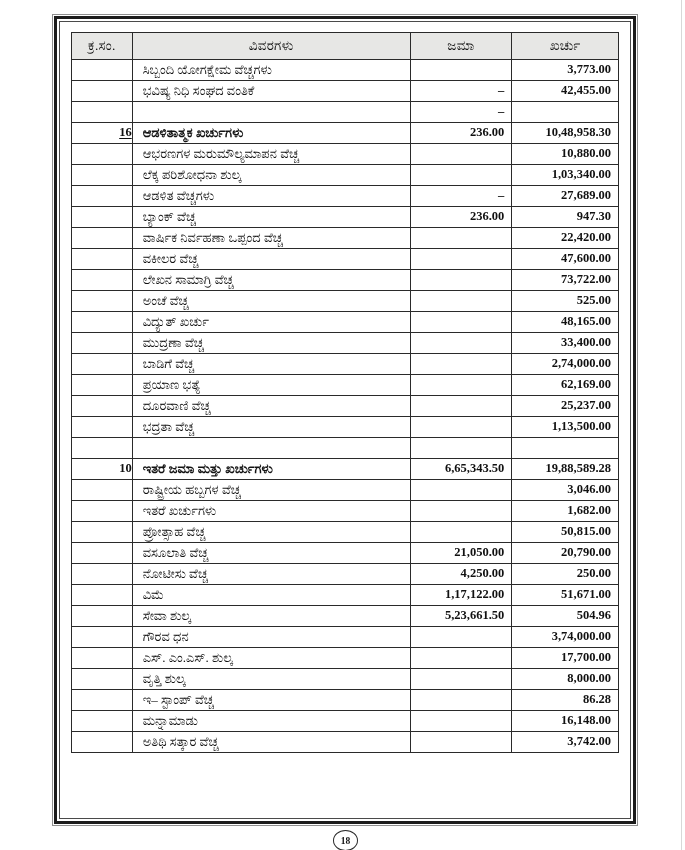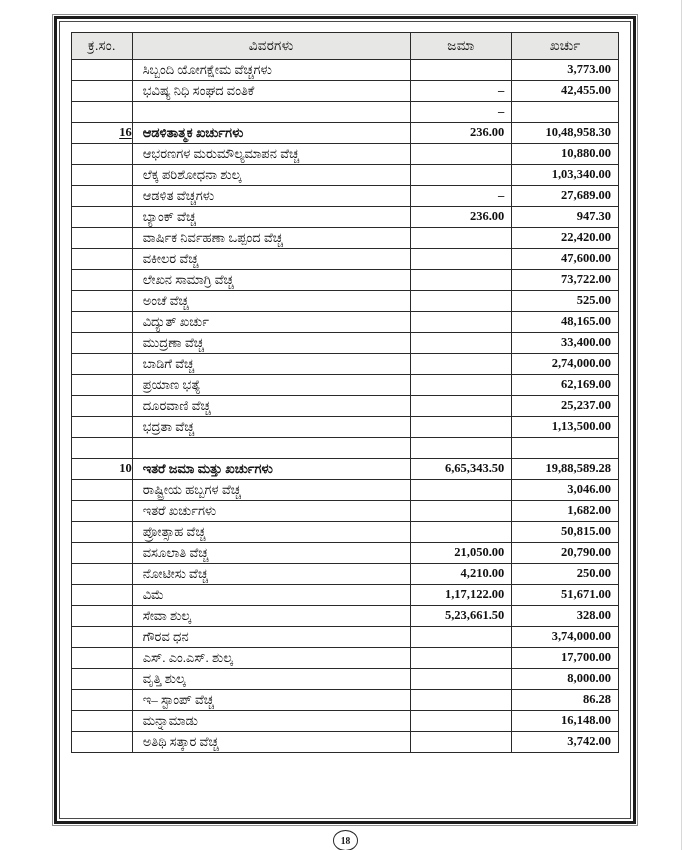--- a/index.html
+++ b/index.html
@@ -234,34 +234,34 @@
   </tr>
               <tr>
     <td class="sl"></td>
     <td class="label">ವಸೂಲಾತಿ ವೆಚ್ಚ</td>
     <td class="amt">21,050.00</td>
     <td class="amt">20,790.00</td>
   </tr>
               <tr>
     <td class="sl"></td>
     <td class="label">ನೋಟೀಸು ವೆಚ್ಚ</td>
-    <td class="amt">4,210.00</td>
+    <td class="amt">4,250.00</td>
     <td class="amt">250.00</td>
   </tr>
               <tr>
     <td class="sl"></td>
     <td class="label">ವಿಮೆ</td>
     <td class="amt">1,17,122.00</td>
     <td class="amt">51,671.00</td>
   </tr>
               <tr>
     <td class="sl"></td>
     <td class="label">ಸೇವಾ ಶುಲ್ಕ</td>
     <td class="amt">5,23,661.50</td>
-    <td class="amt">328.00</td>
+    <td class="amt">504.96</td>
   </tr>
               <tr>
     <td class="sl"></td>
     <td class="label">ಗೌರವ ಧನ</td>
     <td class="amt"></td>
     <td class="amt">3,74,000.00</td>
   </tr>
               <tr>
     <td class="sl"></td>
     <td class="label">ಎಸ್. ಎಂ.ಎಸ್. ಶುಲ್ಕ</td>

